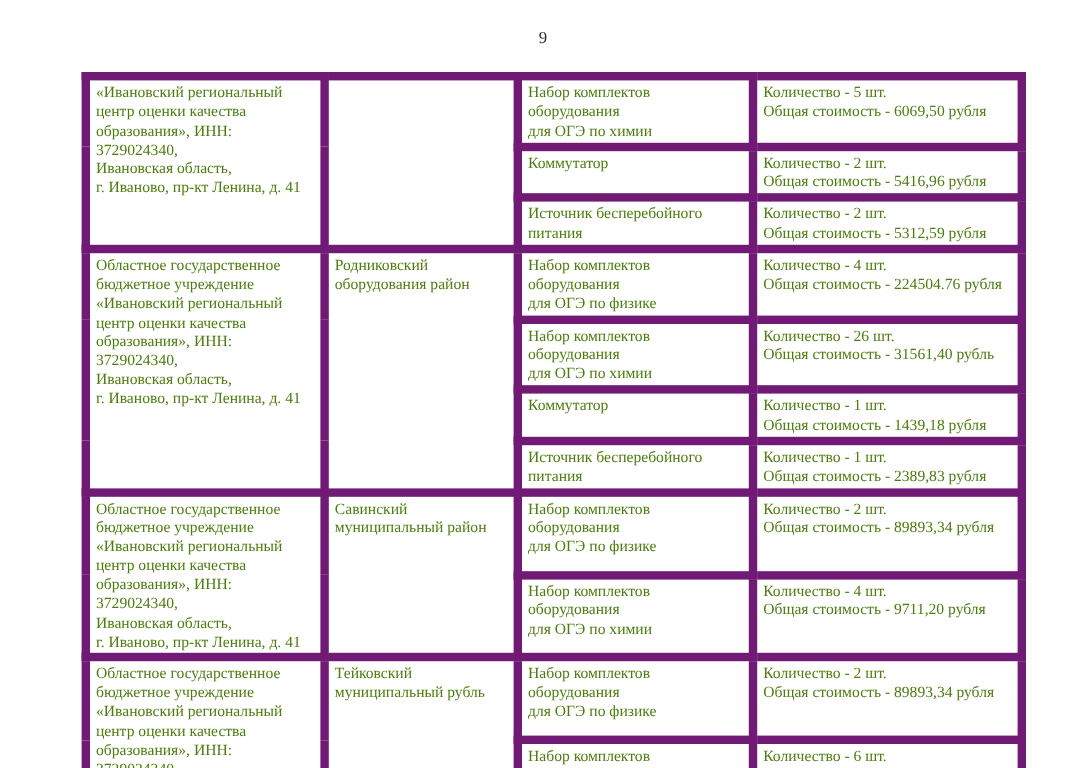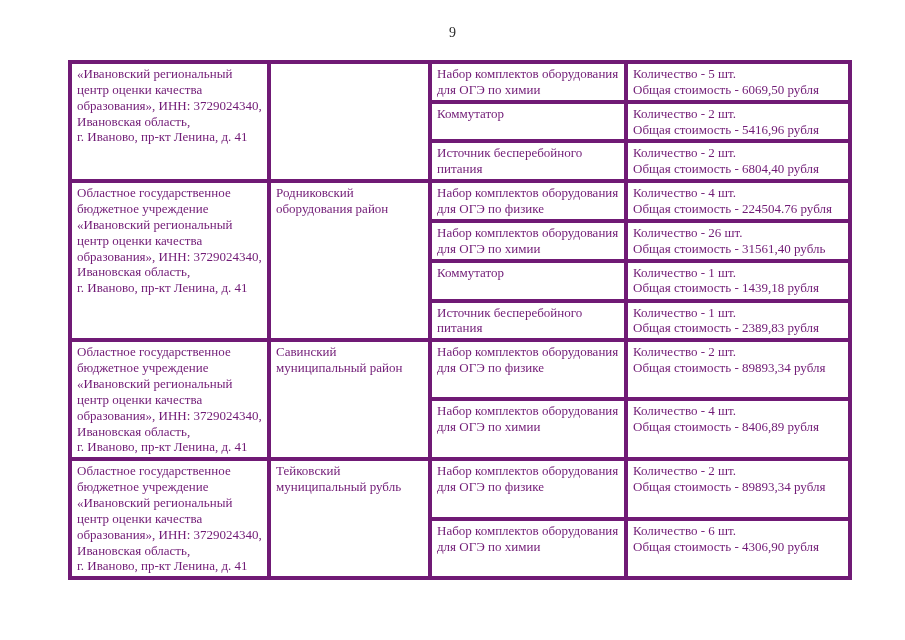--- a/index.html
+++ b/index.html
@@ -29,25 +29,25 @@
     position: absolute;
     top: 60px;
     left: 68px;
     width: 780px;
     border-collapse: collapse;
     table-layout: fixed;
     font-size: 13px;
     line-height: 1.22;
   }
   table.doc-table td {
-    border: 4px solid #701a75;
+    border: 7px solid #701a75;
     vertical-align: top;
     padding: 2px 4px 2px 5px;
     white-space: pre-line;
-    color: #701a75;
+    color: #4d7c0f;
     overflow: hidden;
   }
   table.doc-table {
     border: 2px solid #3f3f3f;
   }
   col.c-org      { width: 199px; }
   col.c-district { width: 161px; }
   col.c-item     { width: 196px; }
   col.c-qty      { width: 224px; }
 </style>
@@ -77,21 +77,21 @@
 для ОГЭ по химии</td>
           <td><div>Количество - 5 шт.</div><div>Общая стоимость - 6069,50 рубля</div></td>
         </tr>
         <tr style="height: 39px;">
           <td>Коммутатор</td>
           <td><div>Количество - 2 шт.</div><div>Общая стоимость - 5416,96 рубля</div></td>
         </tr>
         <tr style="height: 38px;">
           <td>Источник бесперебойного
 питания</td>
-          <td><div>Количество - 2 шт.</div><div>Общая стоимость - 6804,40 рубля</div></td>
+          <td><div>Количество - 2 шт.</div><div>Общая стоимость - 5312,59 рубля</div></td>
         </tr>
         <tr style="height: 35px;">
           <td rowspan="4">Областное государственное
 бюджетное учреждение
 «Ивановский региональный
 центр оценки качества
 образования», ИНН: 3729024340,
 Ивановская область,
 г. Иваново, пр-кт Ленина, д. 41</td>
           <td rowspan="4">Родниковский
@@ -124,21 +124,21 @@
 г. Иваново, пр-кт Ленина, д. 41</td>
           <td rowspan="2">Савинский
 муниципальный район</td>
           <td>Набор комплектов оборудования
 для ОГЭ по физике</td>
           <td><div>Количество - 2 шт.</div><div>Общая стоимость - 89893,34 рубля</div></td>
         </tr>
         <tr style="height: 53px;">
           <td>Набор комплектов оборудования
 для ОГЭ по химии</td>
-          <td><div>Количество - 4 шт.</div><div>Общая стоимость - 8406,89 рубля</div></td>
+          <td><div>Количество - 4 шт.</div><div>Общая стоимость - 9711,20 рубля</div></td>
         </tr>
         <tr style="height: 54px;">
           <td rowspan="2">Областное государственное
 бюджетное учреждение
 «Ивановский региональный
 центр оценки качества
 образования», ИНН: 3729024340,
 Ивановская область,
 г. Иваново, пр-кт Ленина, д. 41</td>
           <td rowspan="2">Тейковский

